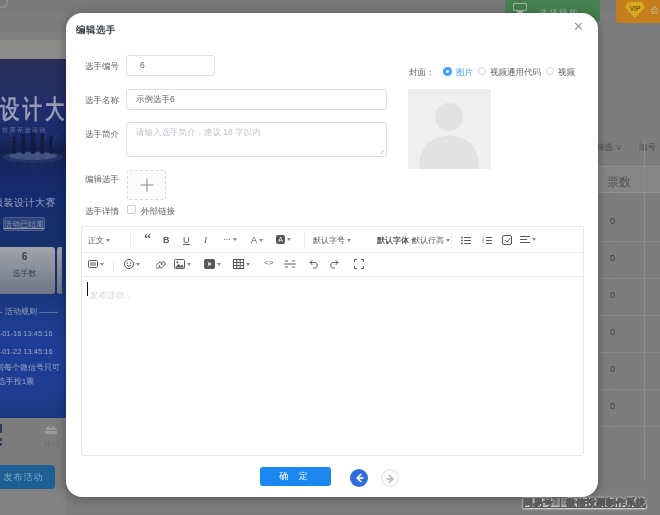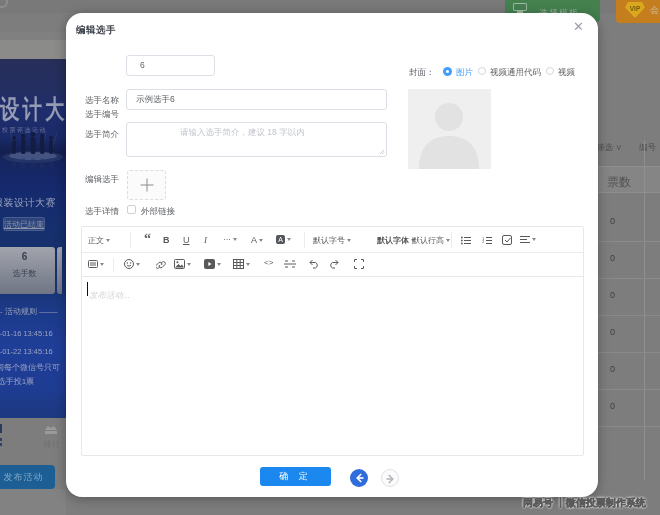--- a/index.html
+++ b/index.html
@@ -48,40 +48,40 @@
 .rvline { left:644px; top:140px; width:1px; height:340px; background:#8f8f8f;}
 .zero { color:#3f3f3f; font-size:9px; left:610px;}
 .rowline { left:598px; width:62px; height:1px; background:#8a8a8a;}
 
 
 #modal { left:66px; top:13px; width:532px; height:484px; background:#fff; border-radius:16px; box-shadow:0 2px 12px rgba(0,0,0,0.3);}
 #modal .t { position:absolute; left:10px; top:11px; font-size:9.5px; color:#3a3f48; font-weight:bold; letter-spacing:0.5px;}
 #modal .x { position:absolute; left:507px; top:6px; font-size:13px; color:#9a9da3; font-weight:400;}
 .lbl { position:absolute; color:#5f6266; font-size:8.5px; }
 .inp { position:absolute; border:1px solid #dcdfe6; border-radius:3px; background:#fff; font-size:8.5px; color:#5f6266; }
-.ph { color:#c0c4cc;margin-left:44px; }
+.ph { color:#c0c4cc; }
 
 
 #edit { position:absolute; left:15px; top:213px; width:503px; height:230px; border:1px solid #e8e8e8; border-radius:2px;}
 .tb1 { position:absolute; left:0; top:0; width:100%; height:26px; border-bottom:1px solid #ececec;}
 .tb2 { position:absolute; left:0; top:26px; width:100%; height:24px; border-bottom:1px solid #e8e8e8;}
 .ti { position:absolute; color:#595959; font-size:8px; white-space:nowrap;}
 .caret { display:inline-block; width:0; height:0; border-left:2.5px solid transparent; border-right:2.5px solid transparent; border-top:3px solid #888; margin-left:2px; vertical-align:middle;}
 .vsep { position:absolute; width:1px; height:16px; background:#ececec; top:5px;}
 .vsep2 { position:absolute; width:1px; height:14px; background:#ececec; top:31px;}
 .cursor { position:absolute; left:5px; top:55px; width:1px; height:14px; background:#111;}
 .phed { position:absolute; left:7px; top:63px; font-size:8.5px; color:#d4d4d4; font-style:italic;}
 
 
 .okbtn { position:absolute; left:194px; top:454px; width:71px; height:19px; background:#1a88ee; border-radius:3px; color:#fff; font-size:9px; text-align:center; line-height:19px; letter-spacing:4px;}
 .cir1 { position:absolute; left:284px; top:456px; width:18px; height:18px; border-radius:50%; background:#2f6cdc; color:#fff;}
 .cir2 { position:absolute; left:315px; top:456px; width:18px; height:18px; border-radius:50%; background:#fbfbfb; border:1px solid #dfe1e5; color:#b4b7bd;}
 
 
-#wm { left:523px; top:496px; font-size:10px; font-weight:bold; color:#5a5a5a; -webkit-text-stroke:0.5px #5a5a5a; text-shadow:0 0 2px rgba(255,255,255,0.95), 0 0 2px rgba(255,255,255,0.9), 0 0 3px rgba(255,255,255,0.85); white-space:nowrap;}
+#wm { left:523px; top:496px; font-size:10px; font-weight:bold; color:#5a5a5a; -webkit-text-stroke:0.5px #5a5a5a; text-shadow:0 0 2px rgba(255,255,255,0.95), 0 0 2px rgba(255,255,255,0.9), 0 0 3px rgba(255,255,255,0.85); white-space:nowrap;text-decoration:underline;}
 </style>
 </head>
 <body>
 
 <div class="abs" style="left:0;top:0;width:660px;height:13px;background:#797979;"></div>
 <div class="abs logoarc"></div>
 <div class="abs band1"></div>
 <div class="abs band2"></div>
 <div class="abs greenbtn">
     <span class="gi"></span>
@@ -167,21 +167,21 @@
 <div class="abs rowline" style="top:278px"></div>
 <div class="abs rowline" style="top:315px"></div>
 <div class="abs rowline" style="top:352px"></div>
 <div class="abs rowline" style="top:389px"></div>
 <div class="abs rowline" style="top:426px"></div>
 
 <div class="abs" id="modal">
   <div class="t">编辑选手</div>
   <div class="x">✕</div>
 
-  <div class="lbl" style="left:19px; top:48px;margin-top:48px;">选手编号</div>
+  <div class="lbl" style="left:19px; top:48px;">选手编号</div>
   <div class="inp" style="left:60px; top:42px; width:89px; height:21px; line-height:19px; padding-left:13px;">6</div>
 
   <div class="lbl" style="left:19px; top:82px;">选手名称</div>
   <div class="inp" style="left:60px; top:76px; width:261px; height:21px; line-height:19px; padding-left:9px;">示例选手6</div>
 
   <div class="lbl" style="left:19px; top:116px;">选手简介</div>
   <div class="inp" style="left:60px; top:109px; width:261px; height:35px; padding:4px 0 0 9px;"><span class="ph">请输入选手简介，建议 18 字以内</span>
     <svg style="position:absolute;right:1px;bottom:1px" width="6" height="6">
         <path d="M5 0 L5 5 L0 5 Z" fill="#fff"></path>
         <path d="M5 1 L1 5 M5 3.5 L3.5 5" stroke="#bbb" stroke-width="0.8"></path>

